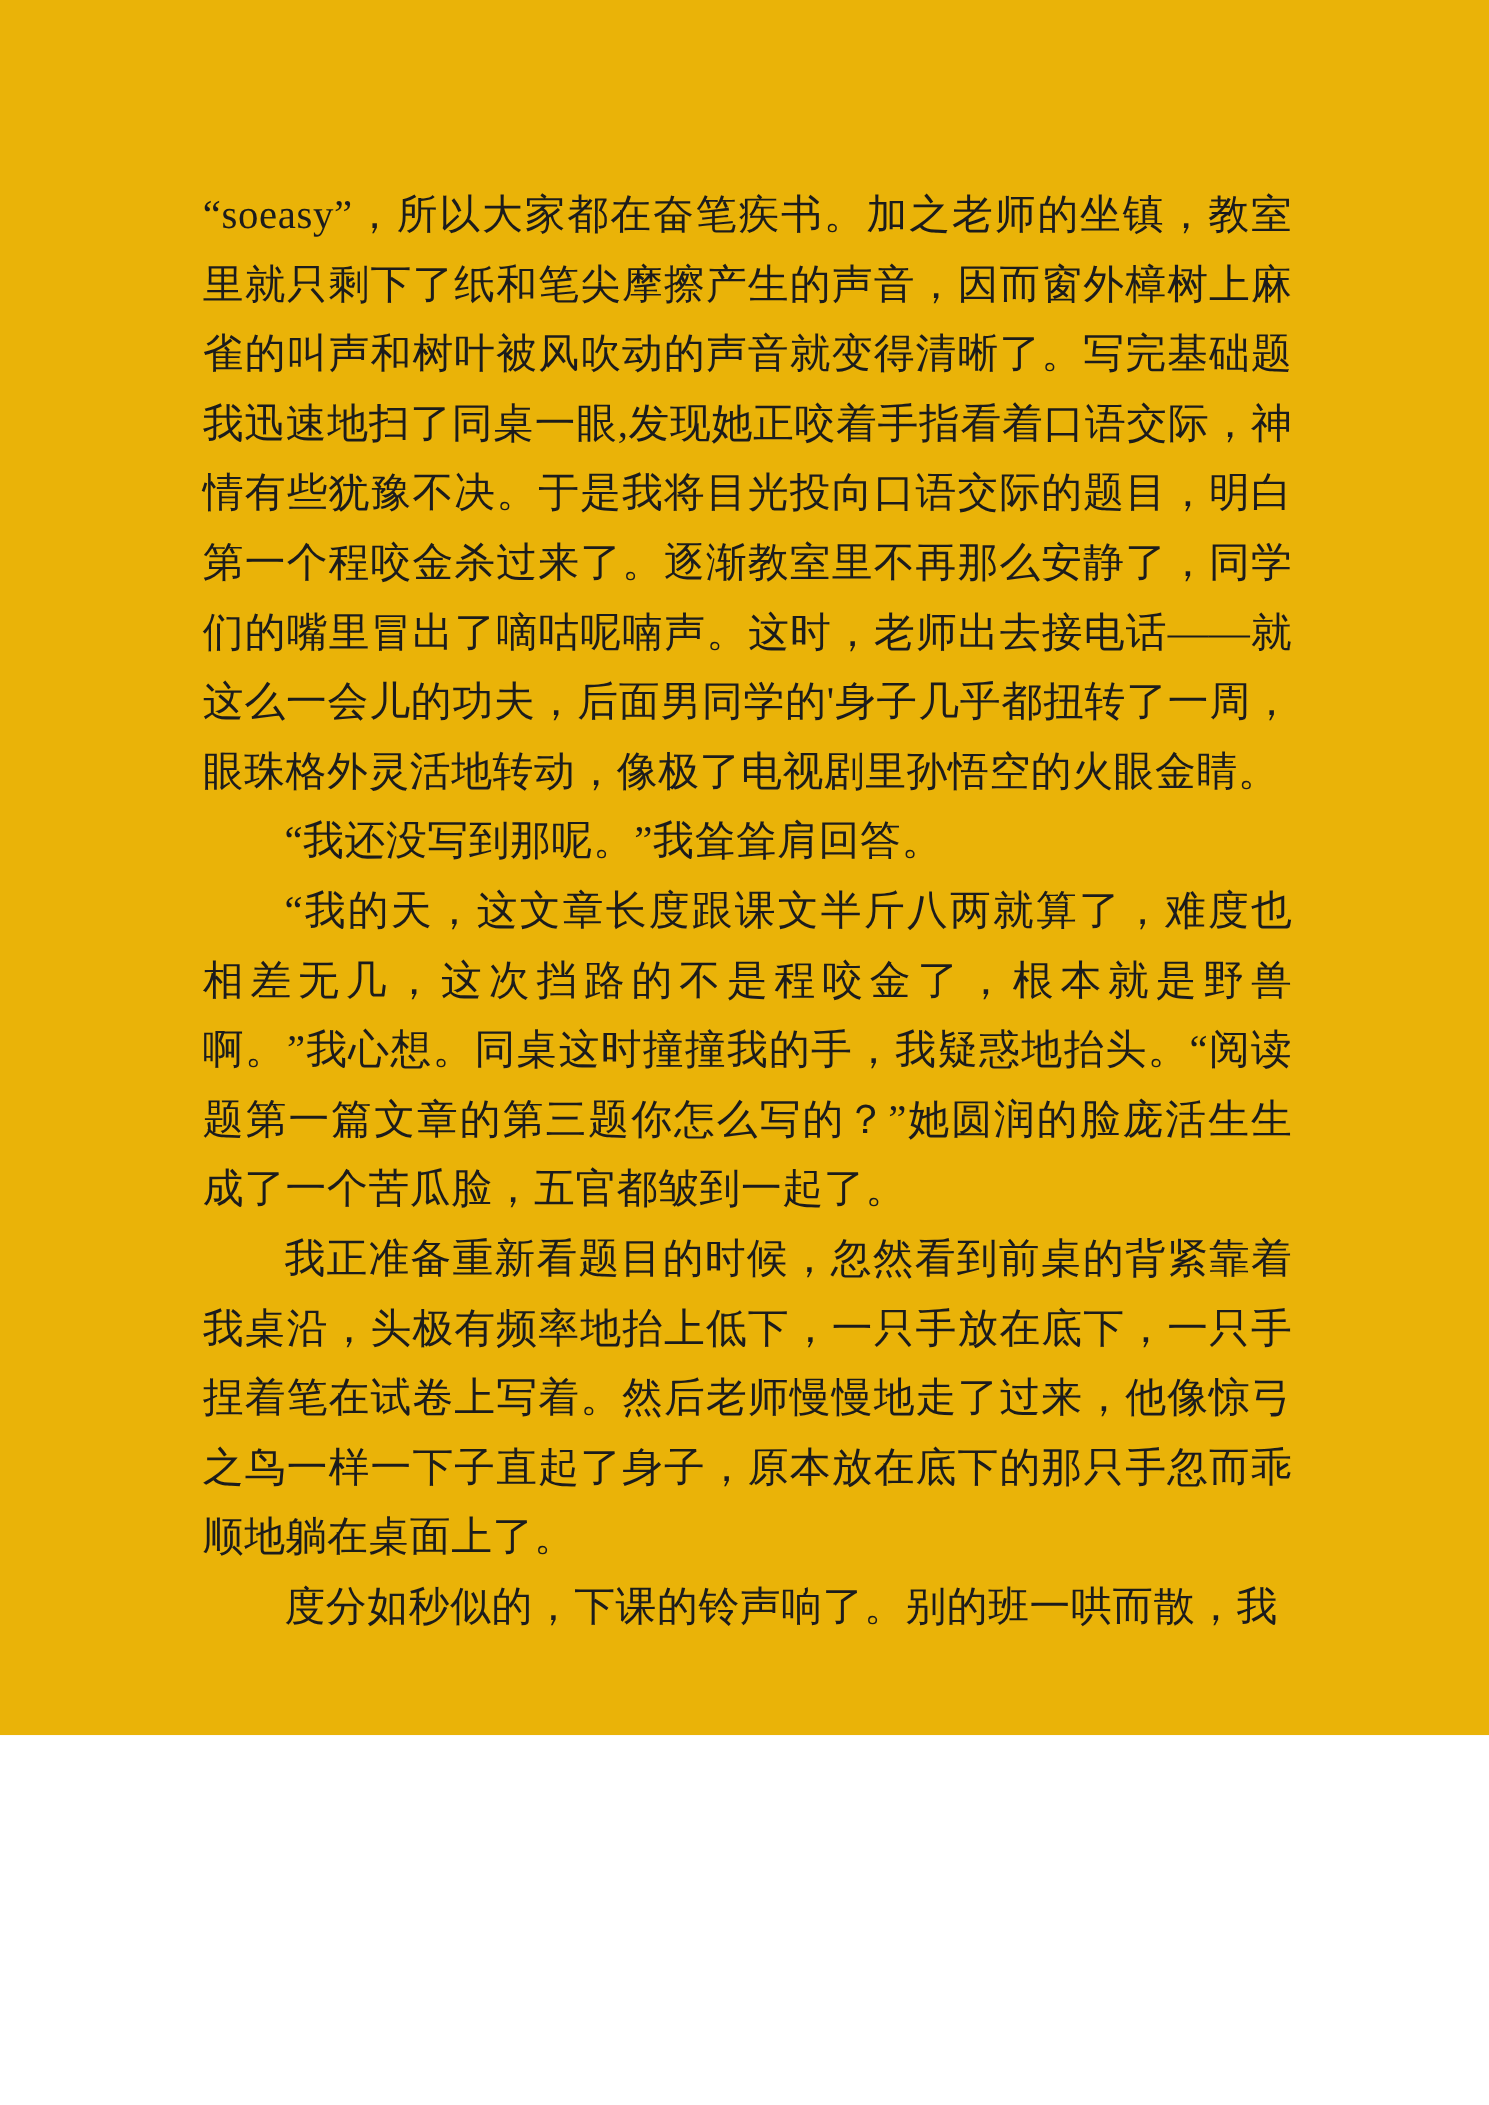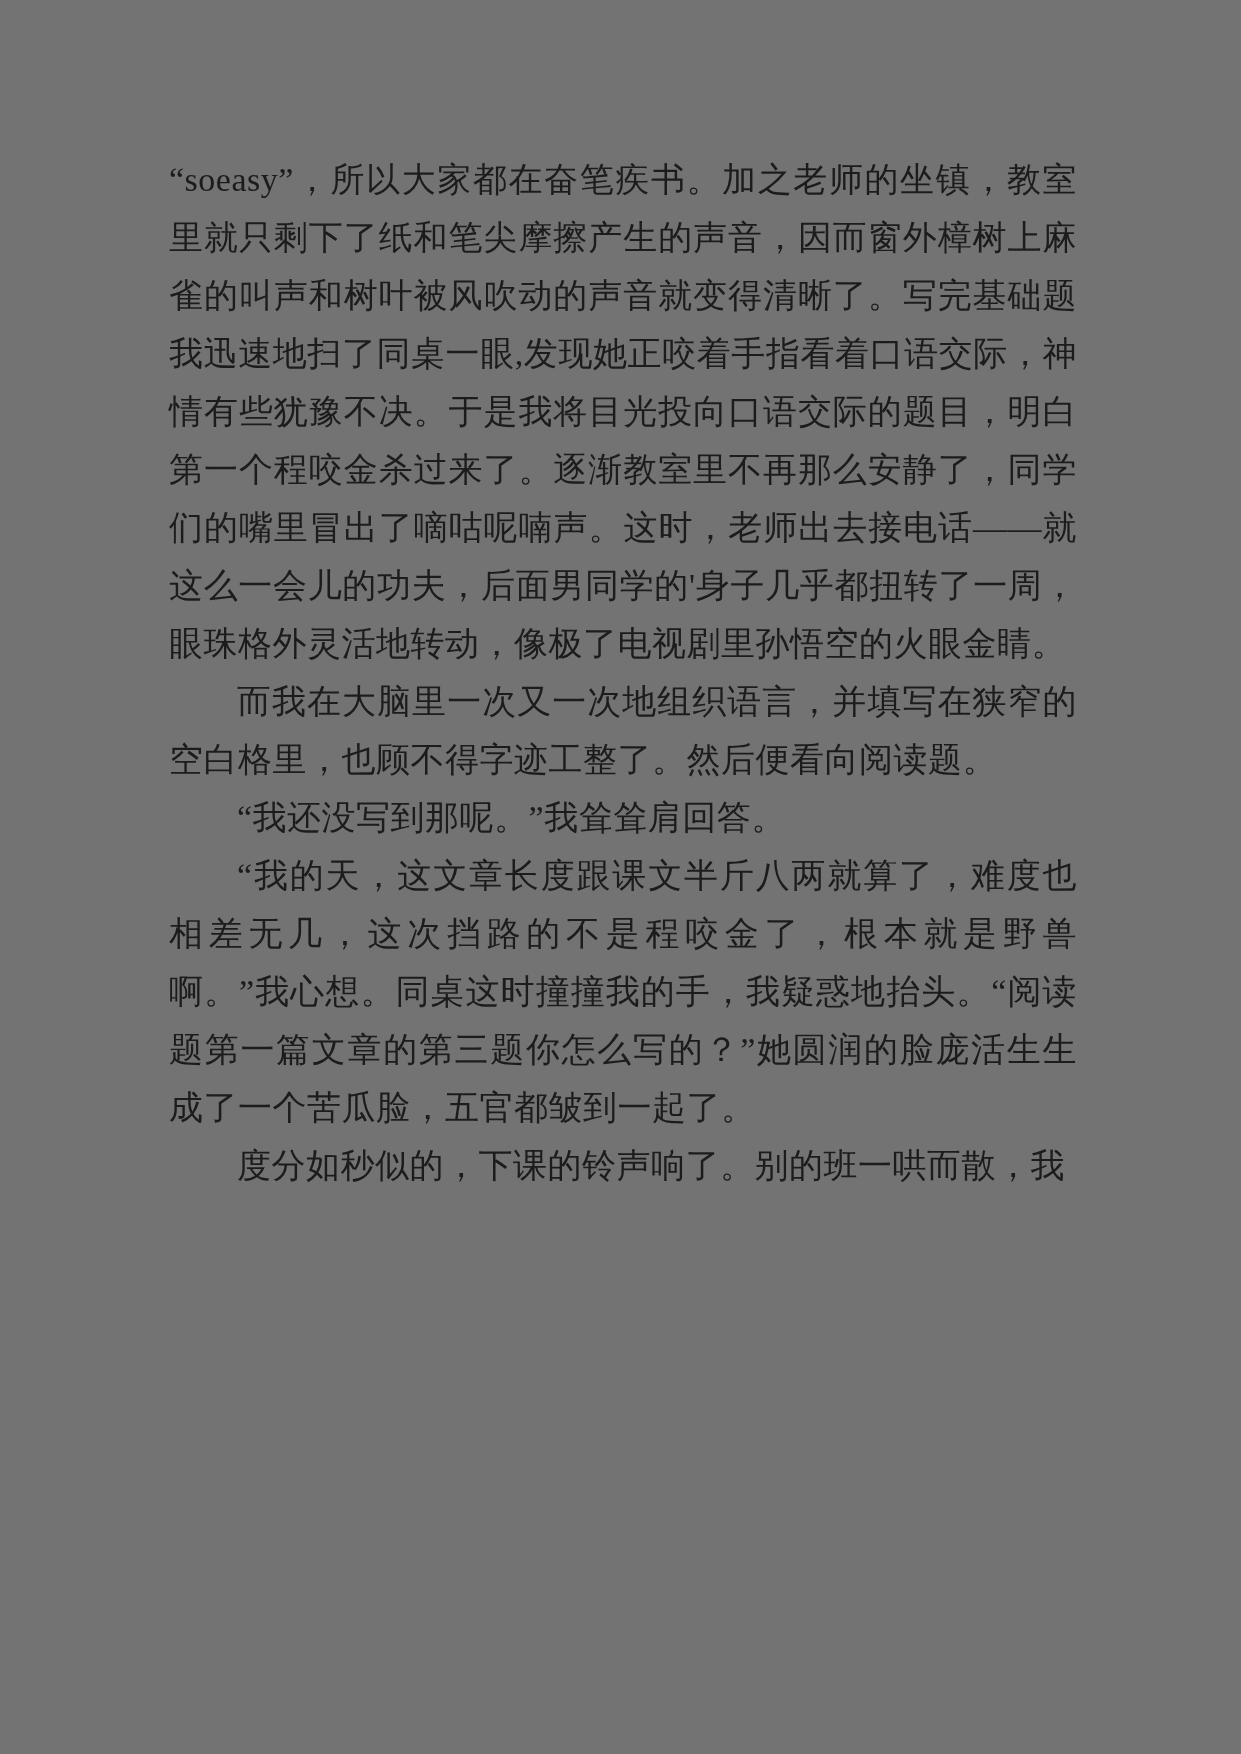--- a/index.html
+++ b/index.html
@@ -3,22 +3,22 @@
 <meta charset="utf-8">
 <style>
   html, body {
     margin: 0;
     padding: 0;
     background: #ffffff;
   }
   .page {
     position: relative;
     width: 1241px;
-    height: 1754px;
-    background: #737373;
+    height: 1446px;
+    background: #eab308;
     overflow: hidden;
   }
   .text-block {
     position: absolute;
     left: 169px;
     top: 151px;
     width: 908px;
     font-family: "Liberation Serif", "DejaVu Serif", serif;
     font-size: 34px;
     line-height: 58px;
@@ -34,18 +34,18 @@
   .text-block p.indent {
     text-indent: 2em;
   }
 </style>
 </head>
 <body>
 
 <div class="page">
   <div class="text-block" id="text-block">
       <p>“soeasy”，所以大家都在奋笔疾书。加之老师的坐镇，教室里就只剩下了纸和笔尖摩擦产生的声音，因而窗外樟树上麻雀的叫声和树叶被风吹动的声音就变得清晰了。写完基础题我迅速地扫了同桌一眼,发现她正咬着手指看着口语交际，神情有些犹豫不决。于是我将目光投向口语交际的题目，明白第一个程咬金杀过来了。逐渐教室里不再那么安静了，同学们的嘴里冒出了嘀咕呢喃声。这时，老师出去接电话——就这么一会儿的功夫，后面男同学的'身子几乎都扭转了一周，眼珠格外灵活地转动，像极了电视剧里孙悟空的火眼金睛。</p>
-      <p class="indent">而我在大脑里一次又一次地组织语言，并填写在狭窄的空白格里，也顾不得字迹工整了。然后便看向阅读题。</p>
       <p class="indent">“我还没写到那呢。”我耸耸肩回答。</p>
       <p class="indent">“我的天，这文章长度跟课文半斤八两就算了，难度也相差无几，这次挡路的不是程咬金了，根本就是野兽啊。”我心想。同桌这时撞撞我的手，我疑惑地抬头。“阅读题第一篇文章的第三题你怎么写的？”她圆润的脸庞活生生成了一个苦瓜脸，五官都皱到一起了。</p>
+      <p class="indent">我正准备重新看题目的时候，忽然看到前桌的背紧靠着我桌沿，头极有频率地抬上低下，一只手放在底下，一只手捏着笔在试卷上写着。然后老师慢慢地走了过来，他像惊弓之鸟一样一下子直起了身子，原本放在底下的那只手忽而乖顺地躺在桌面上了。</p>
       <p class="indent">度分如秒似的，下课的铃声响了。别的班一哄而散，我</p>
     </div>
 </div>
 
 </body></html>

